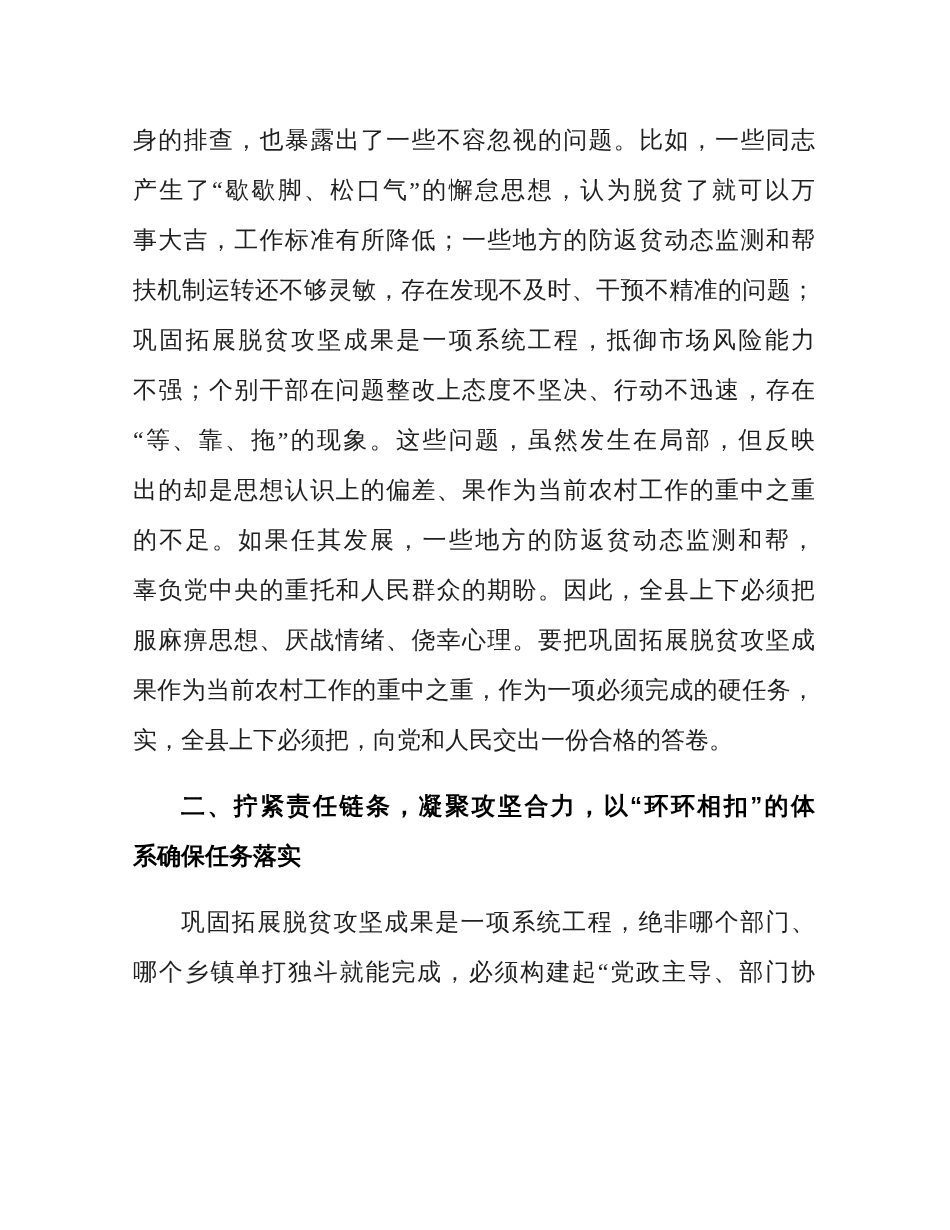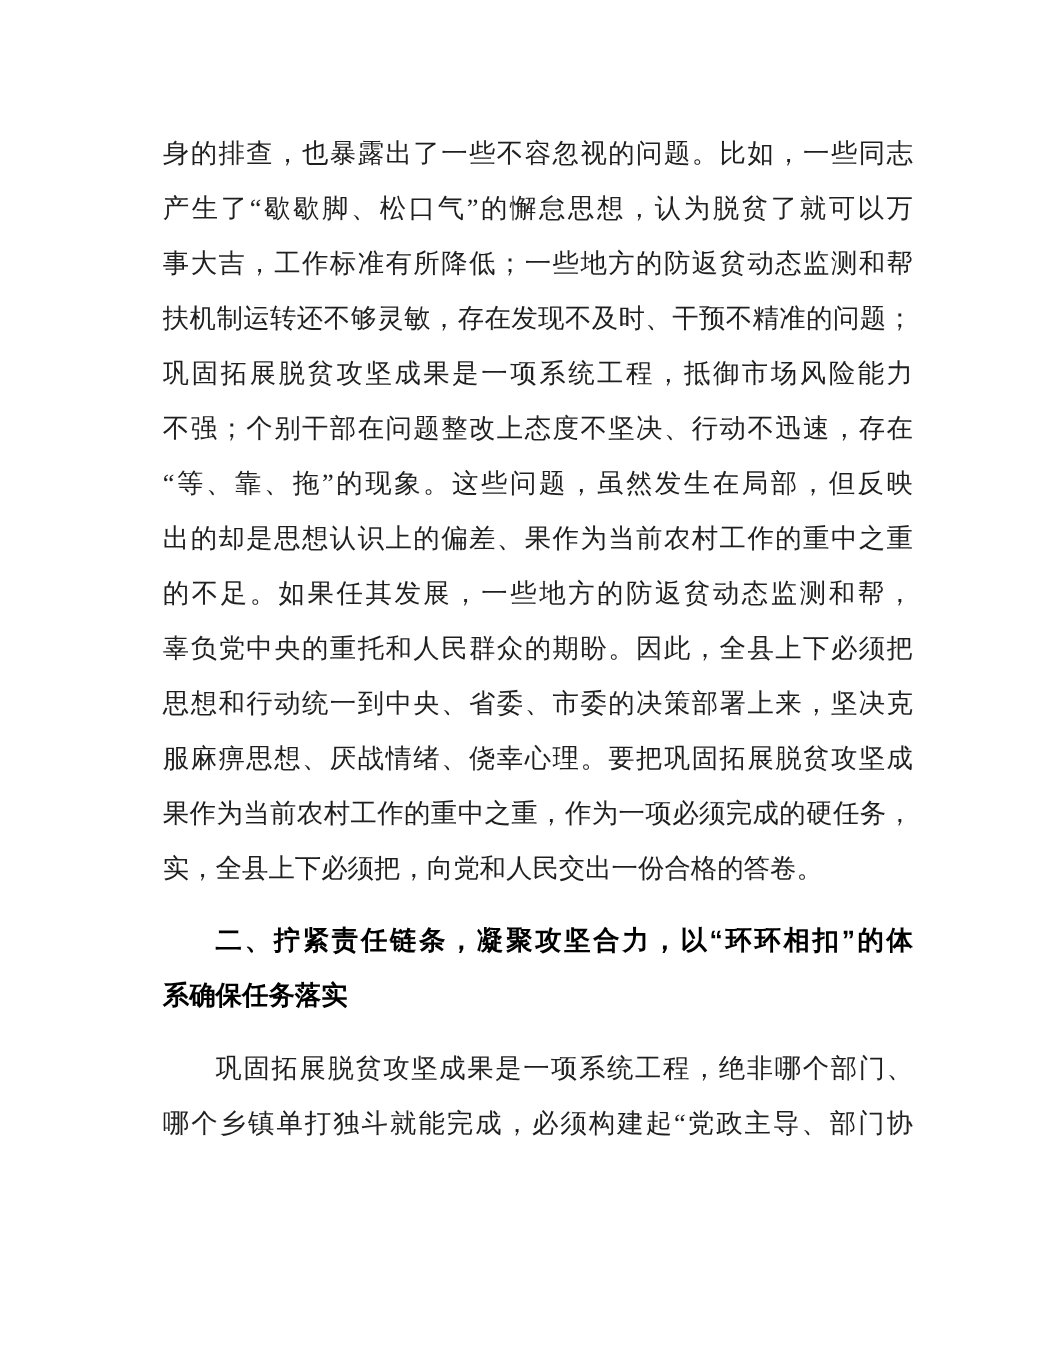--- a/index.html
+++ b/index.html
@@ -9,21 +9,21 @@
   }
   .page {
     position: relative;
     width: 950px;
     height: 1230px;
     background: #ffffff;
     overflow: hidden;
   }
   .content {
     position: absolute;
-    left: 148px;
+    left: 133px;
     top: 115px;
     width: 682px;
   }
   .line {
     height: 50px;
     line-height: 50px;
     font-size: 24px;
     text-align: justify;
     text-align-last: left;
     white-space: normal;
@@ -56,21 +56,20 @@
         <div class="line stretch">身的排查，也暴露出了一些不容忽视的问题。比如，一些同志</div>
         <div class="line stretch">产生了“歇歇脚、松口气”的懈怠思想，认为脱贫了就可以万</div>
         <div class="line stretch">事大吉，工作标准有所降低；一些地方的防返贫动态监测和帮</div>
         <div class="line stretch">扶机制运转还不够灵敏，存在发现不及时、干预不精准的问题；</div>
         <div class="line stretch">巩固拓展脱贫攻坚成果是一项系统工程，抵御市场风险能力</div>
         <div class="line stretch">不强；个别干部在问题整改上态度不坚决、行动不迅速，存在</div>
         <div class="line stretch">“等、靠、拖”的现象。这些问题，虽然发生在局部，但反映</div>
         <div class="line stretch">出的却是思想认识上的偏差、果作为当前农村工作的重中之重</div>
         <div class="line stretch">的不足。如果任其发展，一些地方的防返贫动态监测和帮，</div>
         <div class="line stretch">辜负党中央的重托和人民群众的期盼。因此，全县上下必须把</div>
-        <div class="line stretch">思想和行动统一到中央、省委、市委的决策部署上来，坚决克</div>
         <div class="line stretch">服麻痹思想、厌战情绪、侥幸心理。要把巩固拓展脱贫攻坚成</div>
         <div class="line stretch">果作为当前农村工作的重中之重，作为一项必须完成的硬任务，</div>
         <div class="line">实，全县上下必须把，向党和人民交出一份合格的答卷。</div>
       </div>
       <div class="paragraph heading">
         <div class="line indent stretch">二、拧紧责任链条，凝聚攻坚合力，以“环环相扣”的体</div>
         <div class="line">系确保任务落实</div>
       </div>
       <div class="paragraph body">
         <div class="line indent stretch">巩固拓展脱贫攻坚成果是一项系统工程，绝非哪个部门、</div>

